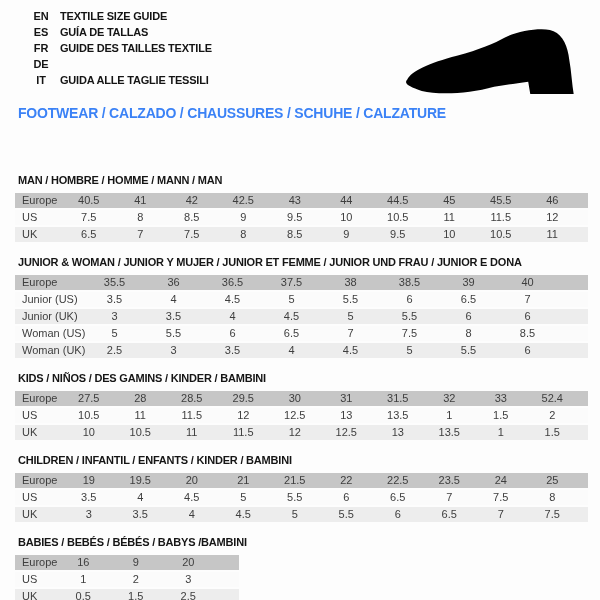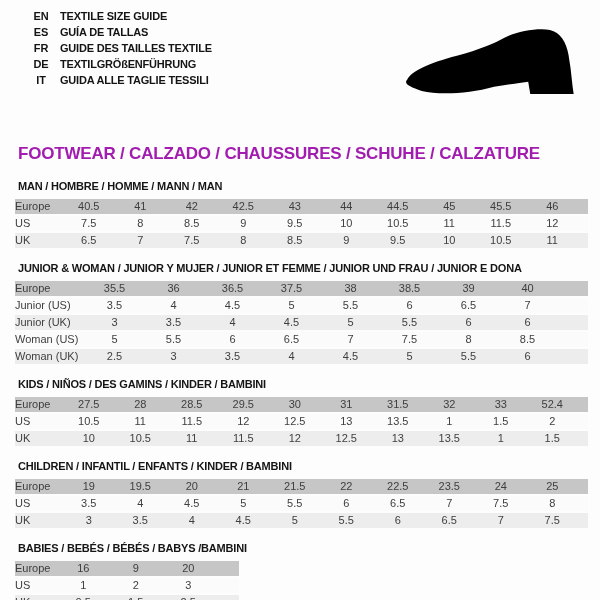--- a/index.html
+++ b/index.html
@@ -12,30 +12,30 @@
 
   
   .langs{position:absolute;top:8px;left:22px;}
   .lang-row{display:flex;font-size:11px;font-weight:bold;color:#141414;line-height:16px;letter-spacing:-0.2px;text-align:center;}
   .lang-code{width:38px;flex:0 0 38px;}
 
   
   .shoe{position:absolute;top:22px;right:16px;width:186px;height:80px;}
 
   
-  .category{position:absolute;top:105px;left:18px;font-size:17px;font-weight:bold;color:#a21caf;letter-spacing:-0.2px;margin-top:39px;}
+  .category{position:absolute;top:105px;left:18px;font-size:14px;font-weight:bold;color:#3b82f6;letter-spacing:-0.2px;}
 
   
   .tables{position:absolute;top:170px;left:15px;width:575px;}
   .section{margin-bottom:12px;}
-  .section-title{font-size:11px;font-weight:bold;color:#151515;line-height:12px;margin:10px 0 7px 3px;letter-spacing:-0.2px;}
+  .section-title{font-size:11px;font-weight:bold;color:#151515;line-height:12px;margin:4px 0 7px 3px;letter-spacing:-0.2px;}
   table{border-collapse:separate;border-spacing:0;table-layout:fixed;}
   td{font-size:11px;color:#3e3e3e;height:15px;padding:0;text-align:center;
      border-bottom:2px solid #fdfdfd;white-space:nowrap;overflow:hidden;line-height:15px;}
-  td.lbl{text-align:left;margin-left:48px;}
+  td.lbl{text-align:left;padding-left:7px;margin-left:48px;}
   tr.hdr td{background:#c6c6c6;}
   tr.odd td{background:#ededed;}
   tr.even td{background:#fbfbfb;}
 </style>
 </head>
 <body>
 
 <div class="page">
 
   <div class="langs">
@@ -46,21 +46,20 @@
       <div class="lang-row">
         <span class="lang-code">ES</span>
         <span class="lang-text">GUÍA DE TALLAS</span>
       </div>
       <div class="lang-row">
         <span class="lang-code">FR</span>
         <span class="lang-text">GUIDE DES TAILLES TEXTILE</span>
       </div>
       <div class="lang-row">
         <span class="lang-code">DE</span>
-        <span class="lang-text">TEXTILGRÖßENFÜHRUNG</span>
       </div>
       <div class="lang-row">
         <span class="lang-code">IT</span>
         <span class="lang-text">GUIDA ALLE TAGLIE TESSILI</span>
       </div>
     </div>
 
   <svg class="shoe" viewBox="0 0 180 76" xmlns="http://www.w3.org/2000/svg" aria-hidden="true">
     <path fill="#000" d="M 9 55
          C 13 47, 30 39, 57 32

